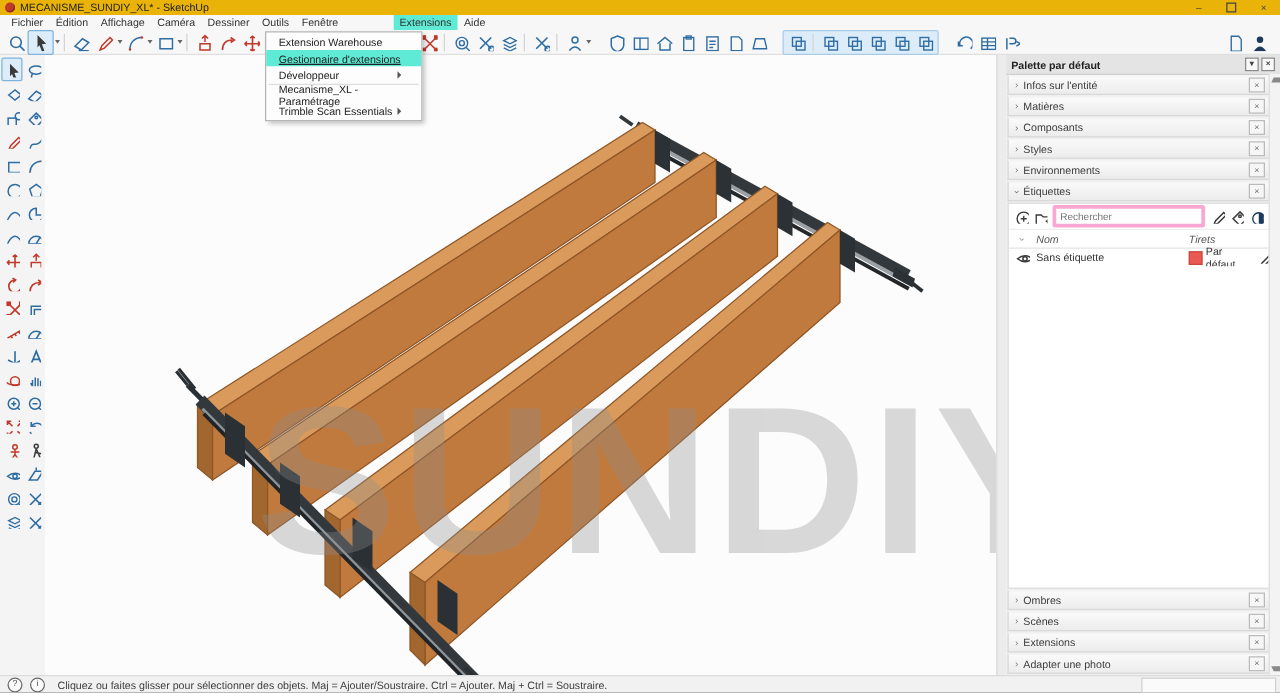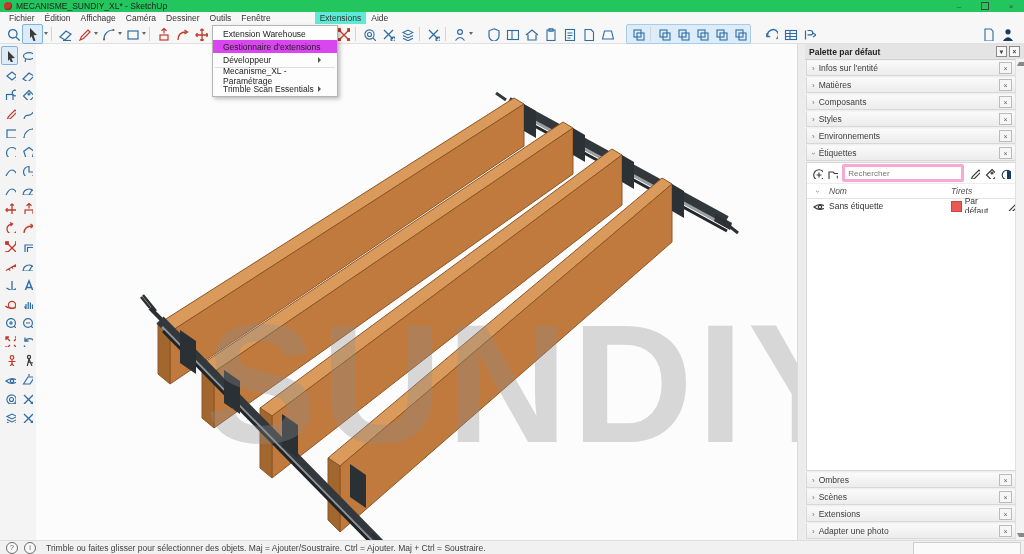--- a/index.html
+++ b/index.html
@@ -1,19 +1,19 @@
 <!DOCTYPE html>
 <html><head>
 <meta charset="utf-8">
 <style>
   html,body{margin:0;padding:0;background:#777;}
   .app{position:relative;width:1024px;height:554px;background:#f4f4f4;overflow:hidden;
        font-family:"Liberation Sans",sans-serif;color:#333;-webkit-font-smoothing:antialiased;}
   
-  .titlebar{position:absolute;left:0;top:0;width:1024px;height:12px;background:#22c55e;
+  .titlebar{position:absolute;left:0;top:0;width:1024px;height:12px;background:#eab308;
             display:flex;align-items:center;font-size:8.5px;color:#222;}
   .logo{width:8px;height:8px;border-radius:50%;background:#c0392b;margin:0 4px 0 4px;
         box-shadow:inset -1px -1px 0 #8e2b20;}
   .wbtns{margin-left:auto;display:flex;align-items:center;height:12px;}
   .wbtn{width:26px;height:12px;display:flex;align-items:center;justify-content:center;
         font-size:8px;color:#444;}
   .maxglyph{width:6px;height:6px;border:1px solid #444;}
   
   .menubar{position:absolute;left:0;top:12px;width:1024px;height:12px;background:#f7f7f7;
            display:flex;align-items:center;font-size:8.5px;color:#333;padding-left:4px;box-sizing:border-box;}
@@ -37,21 +37,21 @@
   .lgrid{display:grid;grid-template-columns:17px 17px;grid-auto-rows:19px;padding:2px 0 0 1px;}
   .cell{display:flex;align-items:center;justify-content:center;}
   .cell.act{border:1px solid #7fb2dc;background:#dcecf9;border-radius:2px;}
   
   .viewport{position:absolute;left:36px;top:44px;width:761px;height:496px;background:#fcfcfc;overflow:hidden;}
   .viewport svg{display:block;}
   
   .dropdown{position:absolute;left:212px;top:25px;width:124px;background:#fdfdfd;border:1px solid #b5b5b5;
             box-shadow:2px 2px 4px rgba(0,0,0,.25);z-index:50;font-size:8.5px;color:#222;padding:1px 0;}
   .mi{height:13px;display:flex;align-items:center;padding:0 16px 0 10px;position:relative;}
-  .mi.hl{background:#d946ef;}
+  .mi.hl{background:#5eead4;text-decoration:underline;}
   .mi .sub{margin-left:auto;width:0;height:0;border-top:3px solid transparent;border-bottom:3px solid transparent;
            border-left:3.5px solid #555;}
   .msep{height:1px;background:#ddd;margin:1px 2px;}
   
   .splitter{position:absolute;left:797px;top:44px;width:8px;height:496px;background:#ececec;border-left:1px solid #dcdcdc;box-sizing:border-box;}
   
   .panel{position:absolute;left:805px;top:44px;width:219px;height:496px;background:#efefef;display:flex;flex-direction:column;font-size:8.5px;}
   .ptitle{height:15px;background:#e4e4e4;border-bottom:1px solid #cfcfcf;display:flex;align-items:center;
           font-weight:bold;color:#222;padding:0 4px;}
   .ptools{margin-left:auto;display:flex;gap:2px;}
@@ -928,17 +928,17 @@
     </div>
   </div>
 
   <div class="statusbar">
     <span class="sic">
         <span>?</span>
       </span>
     <span class="sic">
         <span>i</span>
       </span>
-    <span class="smsg">Trimble ou faites glisser pour sélectionner des objets. Maj = Ajouter/Soustraire. Ctrl = Ajouter. Maj + Ctrl = Soustraire.</span>
+    <span class="smsg">Cliquez ou faites glisser pour sélectionner des objets. Maj = Ajouter/Soustraire. Ctrl = Ajouter. Maj + Ctrl = Soustraire.</span>
     <input class="measure" value="" style="">
   </div>
 
 </div>
 
 </body></html>

